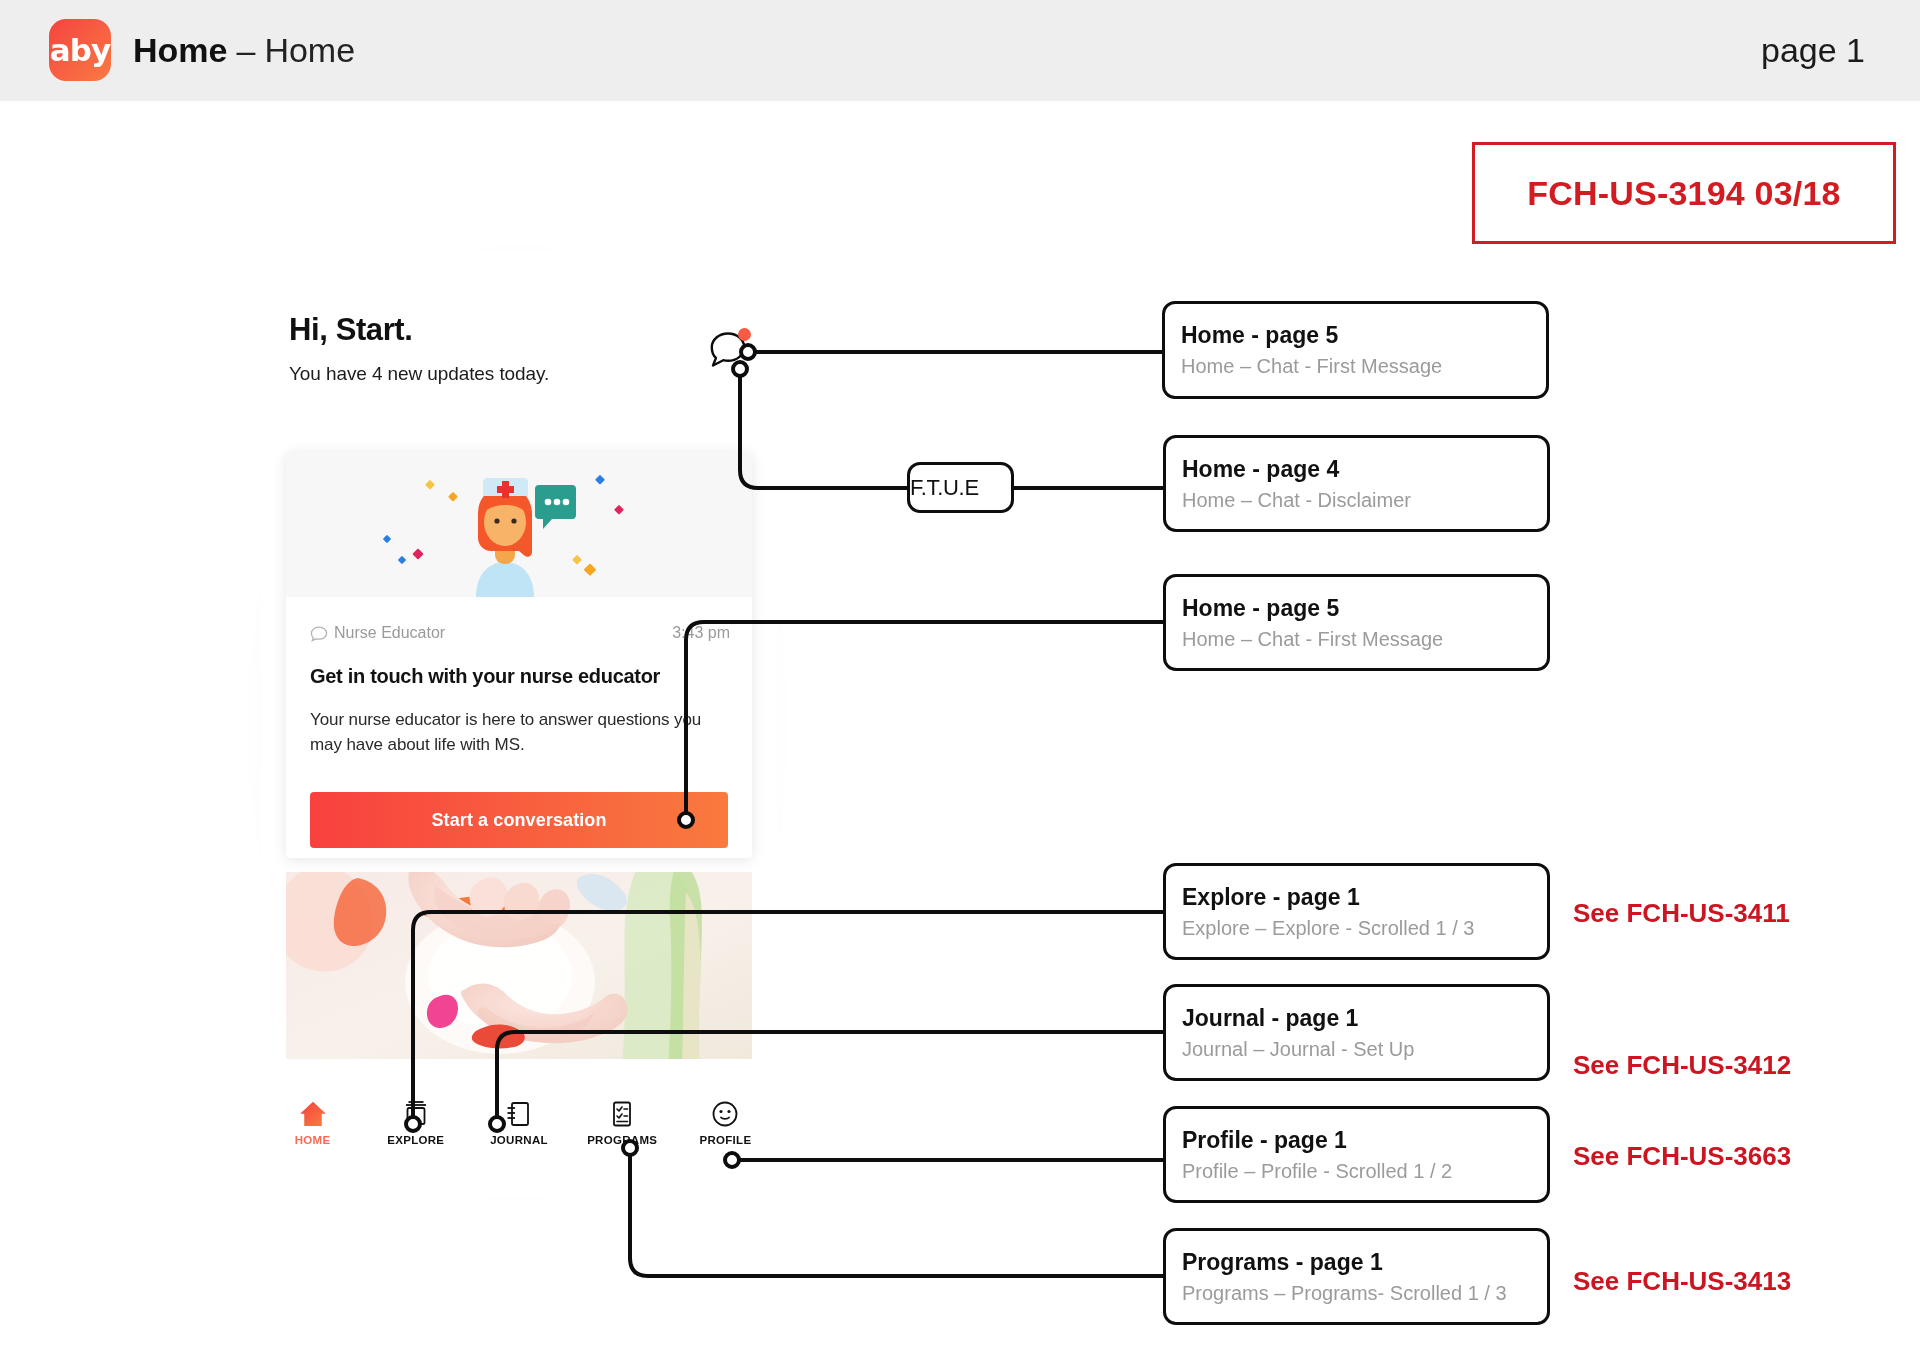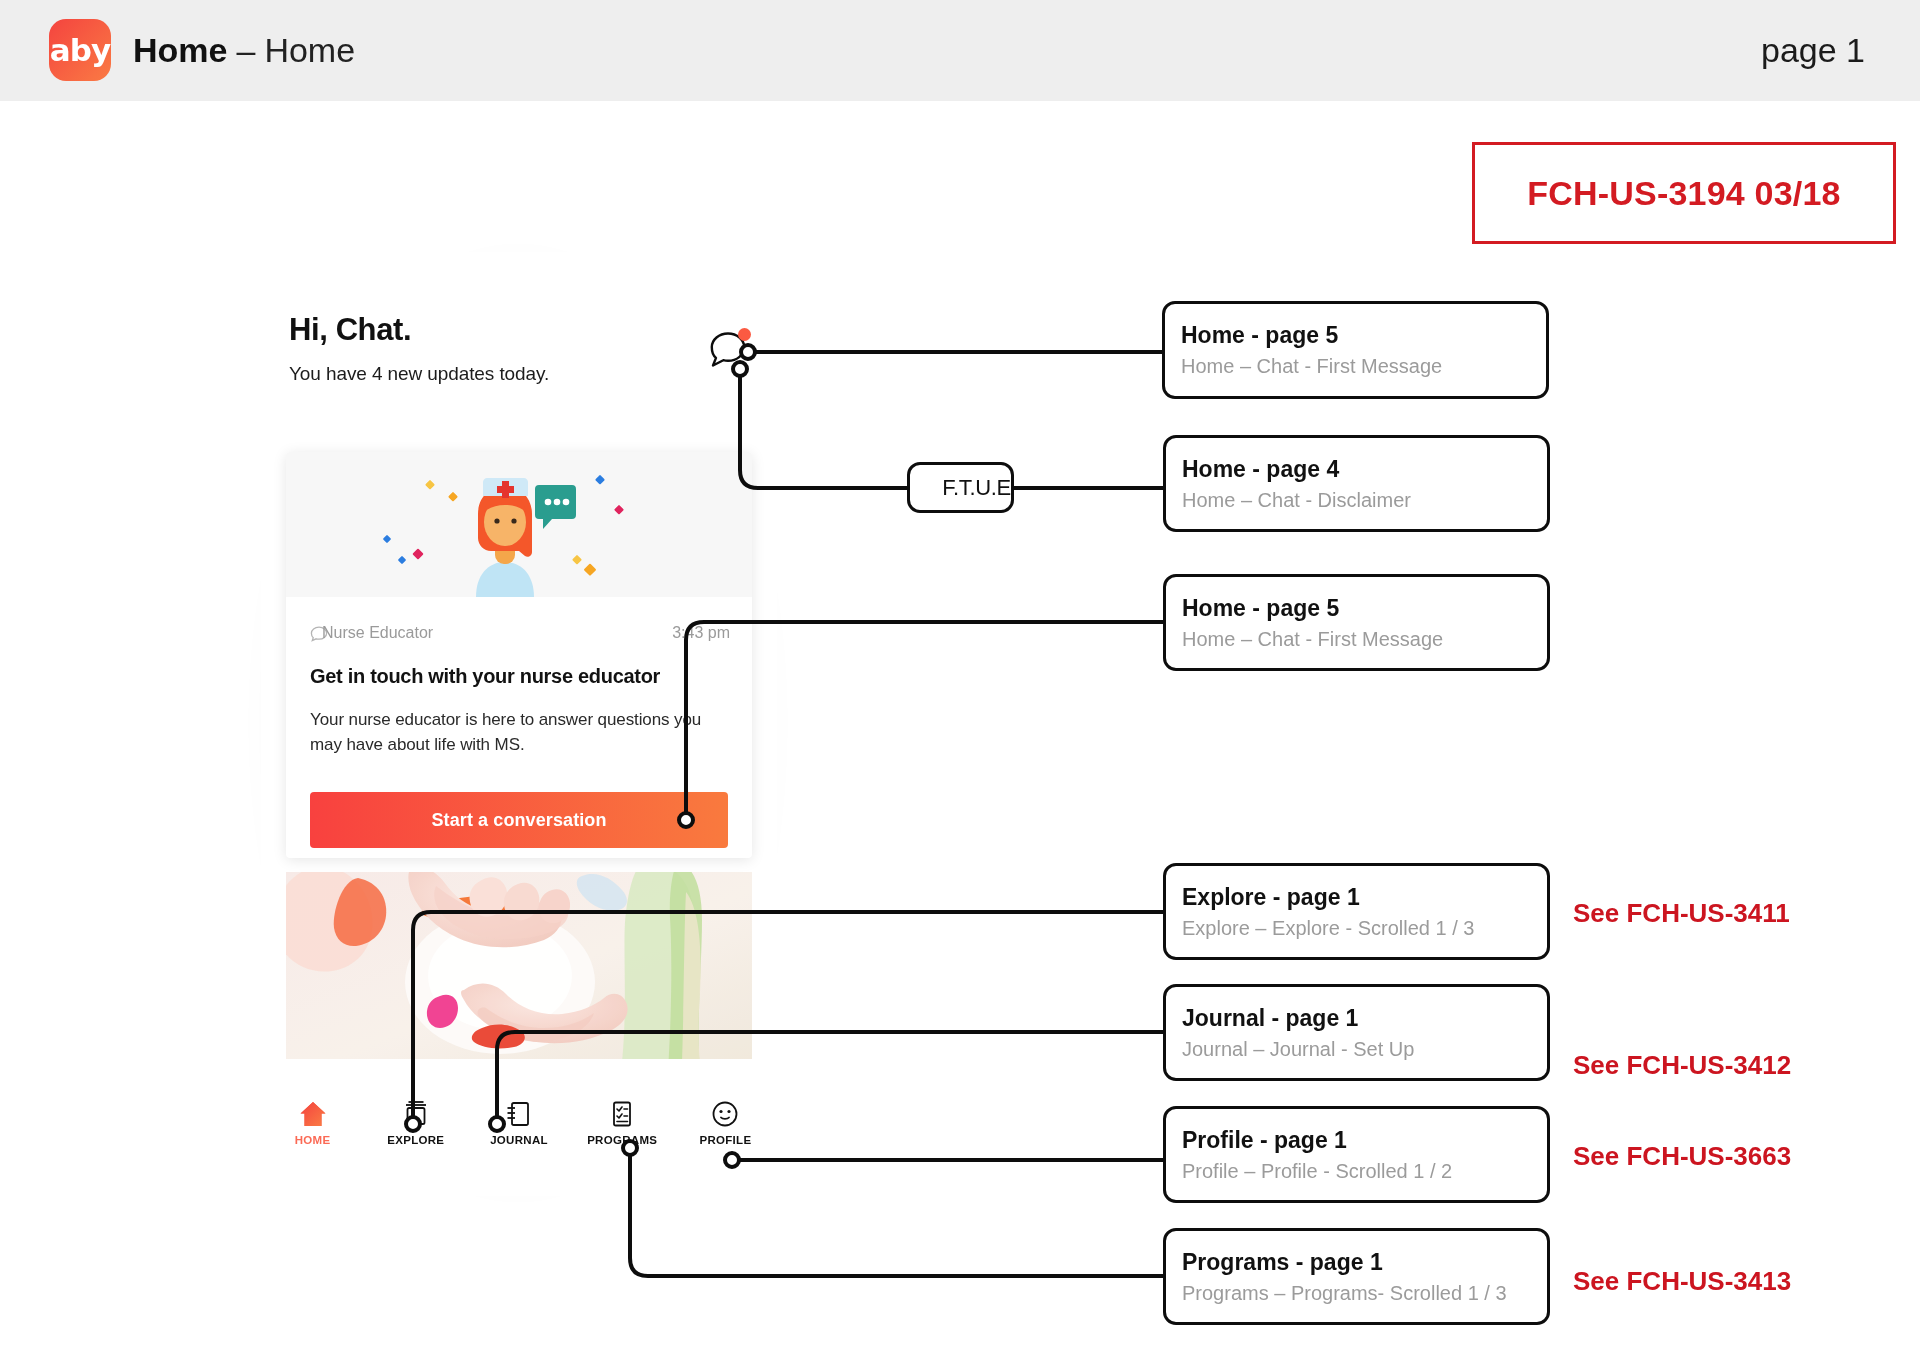--- a/index.html
+++ b/index.html
@@ -137,21 +137,21 @@
     overflow:hidden;
   }
   #card-hero{
     position:absolute;left:0;top:0;width:466px;height:145px;
     background:#f7f7f7;overflow:hidden;
   }
   #card-meta{
     position:absolute;left:24px;top:172px;width:420px;height:22px;
   }
   #meta-label{
-    position:absolute;left:12px;top:0;font-size:16px;color:#9a9a9a;
+    position:absolute;left:24px;top:0;font-size:16px;color:#9a9a9a;
   }
   #meta-bubble{position:absolute;left:0;top:2px;width:18px;height:16px;}
   #meta-time{
     position:absolute;right:0;top:0;font-size:16px;color:#9a9a9a;
   }
   #card-title{
     position:absolute;left:24px;top:213px;width:430px;
     font-size:20px;font-weight:700;color:#121212;letter-spacing:-.3px;
   }
   #card-body{
@@ -204,21 +204,21 @@
   .abox .a-title b{font-weight:700;}
   .abox .a-title span.reg{font-weight:700;}
   .abox .a-sub{
     position:absolute;left:16px;top:51px;
     font-size:20px;font-weight:400;color:#9b9b9b;white-space:nowrap;
   }
 
   #ftue{
     position:absolute;left:907px;top:462px;width:107px;height:51px;
     border:3.5px solid #0d0d0d;border-radius:13px;background:#fff;
-    display:flex;align-items:center;justify-content:flex-end;box-sizing:border-box;
+    display:flex;align-items:center;justify-content:flex-start;box-sizing:border-box;
   }
   #ftue span{font-size:22px;font-weight:400;color:#111;letter-spacing:-.3px;}
 
   .seeref{
     position:absolute;
     font-size:26px;font-weight:700;color:#cc1520;white-space:nowrap;
   }
 
   
   #wires{position:absolute;left:0;top:0;width:1920px;height:1358px;pointer-events:none;}
@@ -239,21 +239,21 @@
 </div>
 
 <div id="fchbox">
   <span>FCH-US-3194 03/18</span>
 </div>
 
 <div id="phoneshadow"></div>
 <div id="phone">
 
 
-  <div id="greet-hi">Hi, Chat.</div>
+  <div id="greet-hi">Hi, Start.</div>
   <div id="greet-sub">You have 4 new updates today.</div>
 
   <div id="card">
     <div id="card-hero">
       <svg width="466" height="145" viewBox="0 0 466 145">
 
         <rect x="98" y="84" width="6" height="6" rx="1" fill="#2b7de0" transform="rotate(45 101 87)"></rect>
         <rect x="113" y="105" width="6" height="6" rx="1" fill="#2b7de0" transform="rotate(45 116 108)"></rect>
         <rect x="128" y="98" width="8" height="8" rx="1" fill="#e0245e" transform="rotate(45 132 102)"></rect>
         <rect x="141" y="29" width="7" height="7" rx="1" fill="#f7c544" transform="rotate(45 144 32)"></rect>

